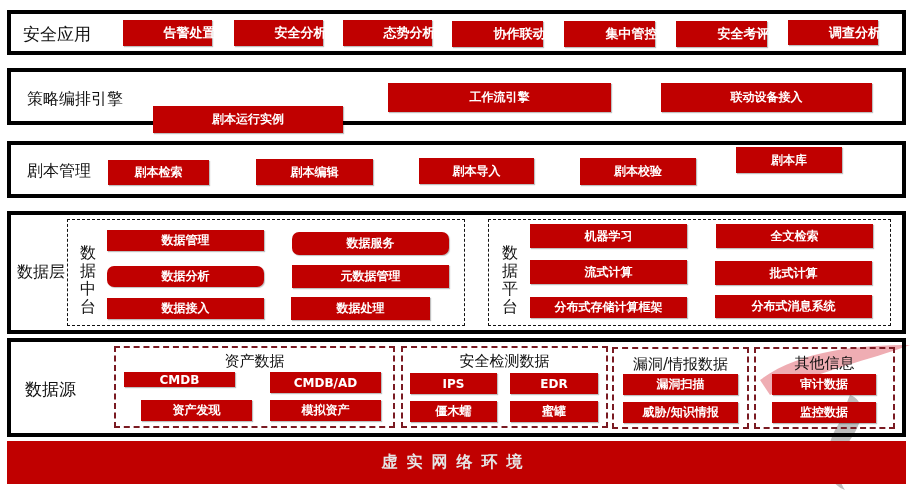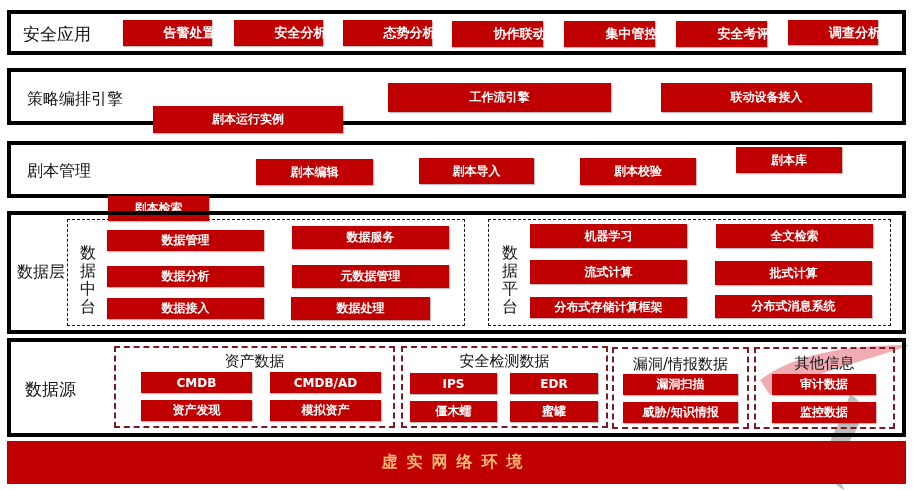--- a/index.html
+++ b/index.html
@@ -9,21 +9,21 @@
   .layer-label { position:absolute; color:#111; font-size:16px; white-space:nowrap; }
   .btn { position:absolute; background:#c00000; color:#fff; font-size:12px; font-weight:bold;
          display:flex; align-items:center; justify-content:center; box-sizing:border-box;
          box-shadow:1px 1px 1px rgba(0,0,0,0.25); white-space:nowrap; cursor:pointer; }
   .btn.big { font-size:13px;padding-left:44px; }
   .dash { position:absolute; border:1.5px dashed #111; box-sizing:border-box; }
   .dash-red { position:absolute; border:2.5px dashed #7a1a22; box-sizing:border-box; }
   .vlabel { position:absolute; font-size:16px; line-height:18px; color:#111; width:18px; text-align:center; }
   .group-title { position:absolute; font-size:15px; color:#111; text-align:center; white-space:nowrap; }
   .footer { position:absolute; left:7px; top:441px; width:899px; height:43px; background:#c00000;
-            color:#fdba74; font-weight:bold; font-size:16px; letter-spacing:9px;
+            color:#e5e5e5; font-weight:bold; font-size:16px; letter-spacing:9px;
             display:flex; align-items:center; justify-content:center; }
   .swoosh { position:absolute; pointer-events:none; }
 </style>
 </head>
 <body>
 
 <svg class="swoosh" style="left:740px;top:340px;" width="173" height="150" viewBox="0 0 173 150">
   <path d="M20 40 C60 10, 120 5, 170 5 C130 20, 80 30, 30 55 Z" fill="#e88a93" opacity="0.7"></path>
   <path d="M110 55 C125 60, 125 80, 110 100 C100 120, 95 135, 105 150 C80 140, 85 110, 95 90 C105 75, 105 65, 110 55 Z" fill="#888" opacity="0.55"></path>
 </svg>
@@ -42,39 +42,39 @@
 <div class="layer" style="left:7px;top:68px;width:899px;height:57px;">
   <span class="layer-label" style="left:16px;top:17px;">策略编排引擎</span>
 </div>
 <div class="btn" style="left:153px;top:85px;width:190px;height:27px;margin-top:21px;">剧本运行实例</div>
 <div class="btn" style="left:388px;top:83px;width:223px;height:29px;">工作流引擎</div>
 <div class="btn" style="left:661px;top:83px;width:211px;height:29px;">联动设备接入</div>
 
 <div class="layer" style="left:7px;top:141px;width:899px;height:57px;">
   <span class="layer-label" style="left:16px;top:16px;">剧本管理</span>
 </div>
-<div class="btn" style="left:108px;top:160px;width:101px;height:25px;margin-top:36px;">剧本检索</div>
+<div class="btn" style="left:108px;top:160px;width:101px;height:25px;">剧本检索</div>
 <div class="btn" style="left:256px;top:159px;width:117px;height:26px;">剧本编辑</div>
 <div class="btn" style="left:419px;top:158px;width:115px;height:26px;">剧本导入</div>
 <div class="btn" style="left:580px;top:158px;width:116px;height:27px;">剧本校验</div>
 <div class="btn" style="left:736px;top:147px;width:106px;height:26px;">剧本库</div>
 
 <div class="layer" style="left:7px;top:211px;width:899px;height:123px;">
   <span class="layer-label" style="left:6px;top:47px;">数据层</span>
 </div>
 <div class="dash" style="left:67px;top:219px;width:398px;height:107px;"></div>
 <div class="vlabel" style="left:79px;top:244px;">
   <div>数</div>
   <div>据</div>
   <div>中</div>
   <div>台</div>
 </div>
 <div class="btn" style="left:107px;top:230px;width:157px;height:21px;">数据管理</div>
-<div class="btn" style="left:292px;top:226px;width:157px;height:23px;">数据服务</div>
-<div class="btn" style="left:107px;top:266px;width:157px;height:21px;">数据分析</div>
+<div class="btn" style="left:292px;top:232px;width:157px;height:23px;border-radius:7px;">数据服务</div>
+<div class="btn" style="left:107px;top:266px;width:157px;height:21px;border-radius:7px;">数据分析</div>
 <div class="btn" style="left:292px;top:265px;width:157px;height:23px;">元数据管理</div>
 <div class="btn" style="left:107px;top:298px;width:157px;height:21px;">数据接入</div>
 <div class="btn" style="left:291px;top:297px;width:139px;height:23px;">数据处理</div>
 
 <div class="dash" style="left:488px;top:219px;width:403px;height:107px;"></div>
 <div class="vlabel" style="left:501px;top:244px;">
   <div>数</div>
   <div>据</div>
   <div>平</div>
   <div>台</div>
@@ -85,21 +85,21 @@
 <div class="btn" style="left:715px;top:261px;width:157px;height:24px;">批式计算</div>
 <div class="btn" style="left:530px;top:297px;width:157px;height:21px;">分布式存储计算框架</div>
 <div class="btn" style="left:715px;top:295px;width:157px;height:23px;">分布式消息系统</div>
 
 <div class="layer" style="left:7px;top:338px;width:899px;height:99px;">
   <span class="layer-label" style="left:14px;top:36px;font-size:17px;">数据源</span>
 </div>
 
 <div class="dash-red" style="left:114px;top:346px;width:281px;height:82px;"></div>
 <div class="group-title" style="left:114px;top:352px;width:281px;">资产数据</div>
-<div class="btn" style="left:141px;top:372px;width:111px;height:21px;">CMDB</div>
+<div class="btn" style="left:124px;top:372px;width:111px;height:15px;">CMDB</div>
 <div class="btn" style="left:270px;top:372px;width:111px;height:21px;">CMDB/AD</div>
 <div class="btn" style="left:141px;top:400px;width:111px;height:21px;">资产发现</div>
 <div class="btn" style="left:270px;top:400px;width:111px;height:21px;">模拟资产</div>
 
 <div class="dash-red" style="left:401px;top:346px;width:207px;height:82px;"></div>
 <div class="group-title" style="left:401px;top:352px;width:207px;">安全检测数据</div>
 <div class="btn" style="left:410px;top:373px;width:87px;height:21px;">IPS</div>
 <div class="btn" style="left:510px;top:373px;width:88px;height:21px;">EDR</div>
 <div class="btn" style="left:410px;top:401px;width:87px;height:21px;">僵木蠕</div>
 <div class="btn" style="left:510px;top:401px;width:88px;height:21px;">蜜罐</div>

